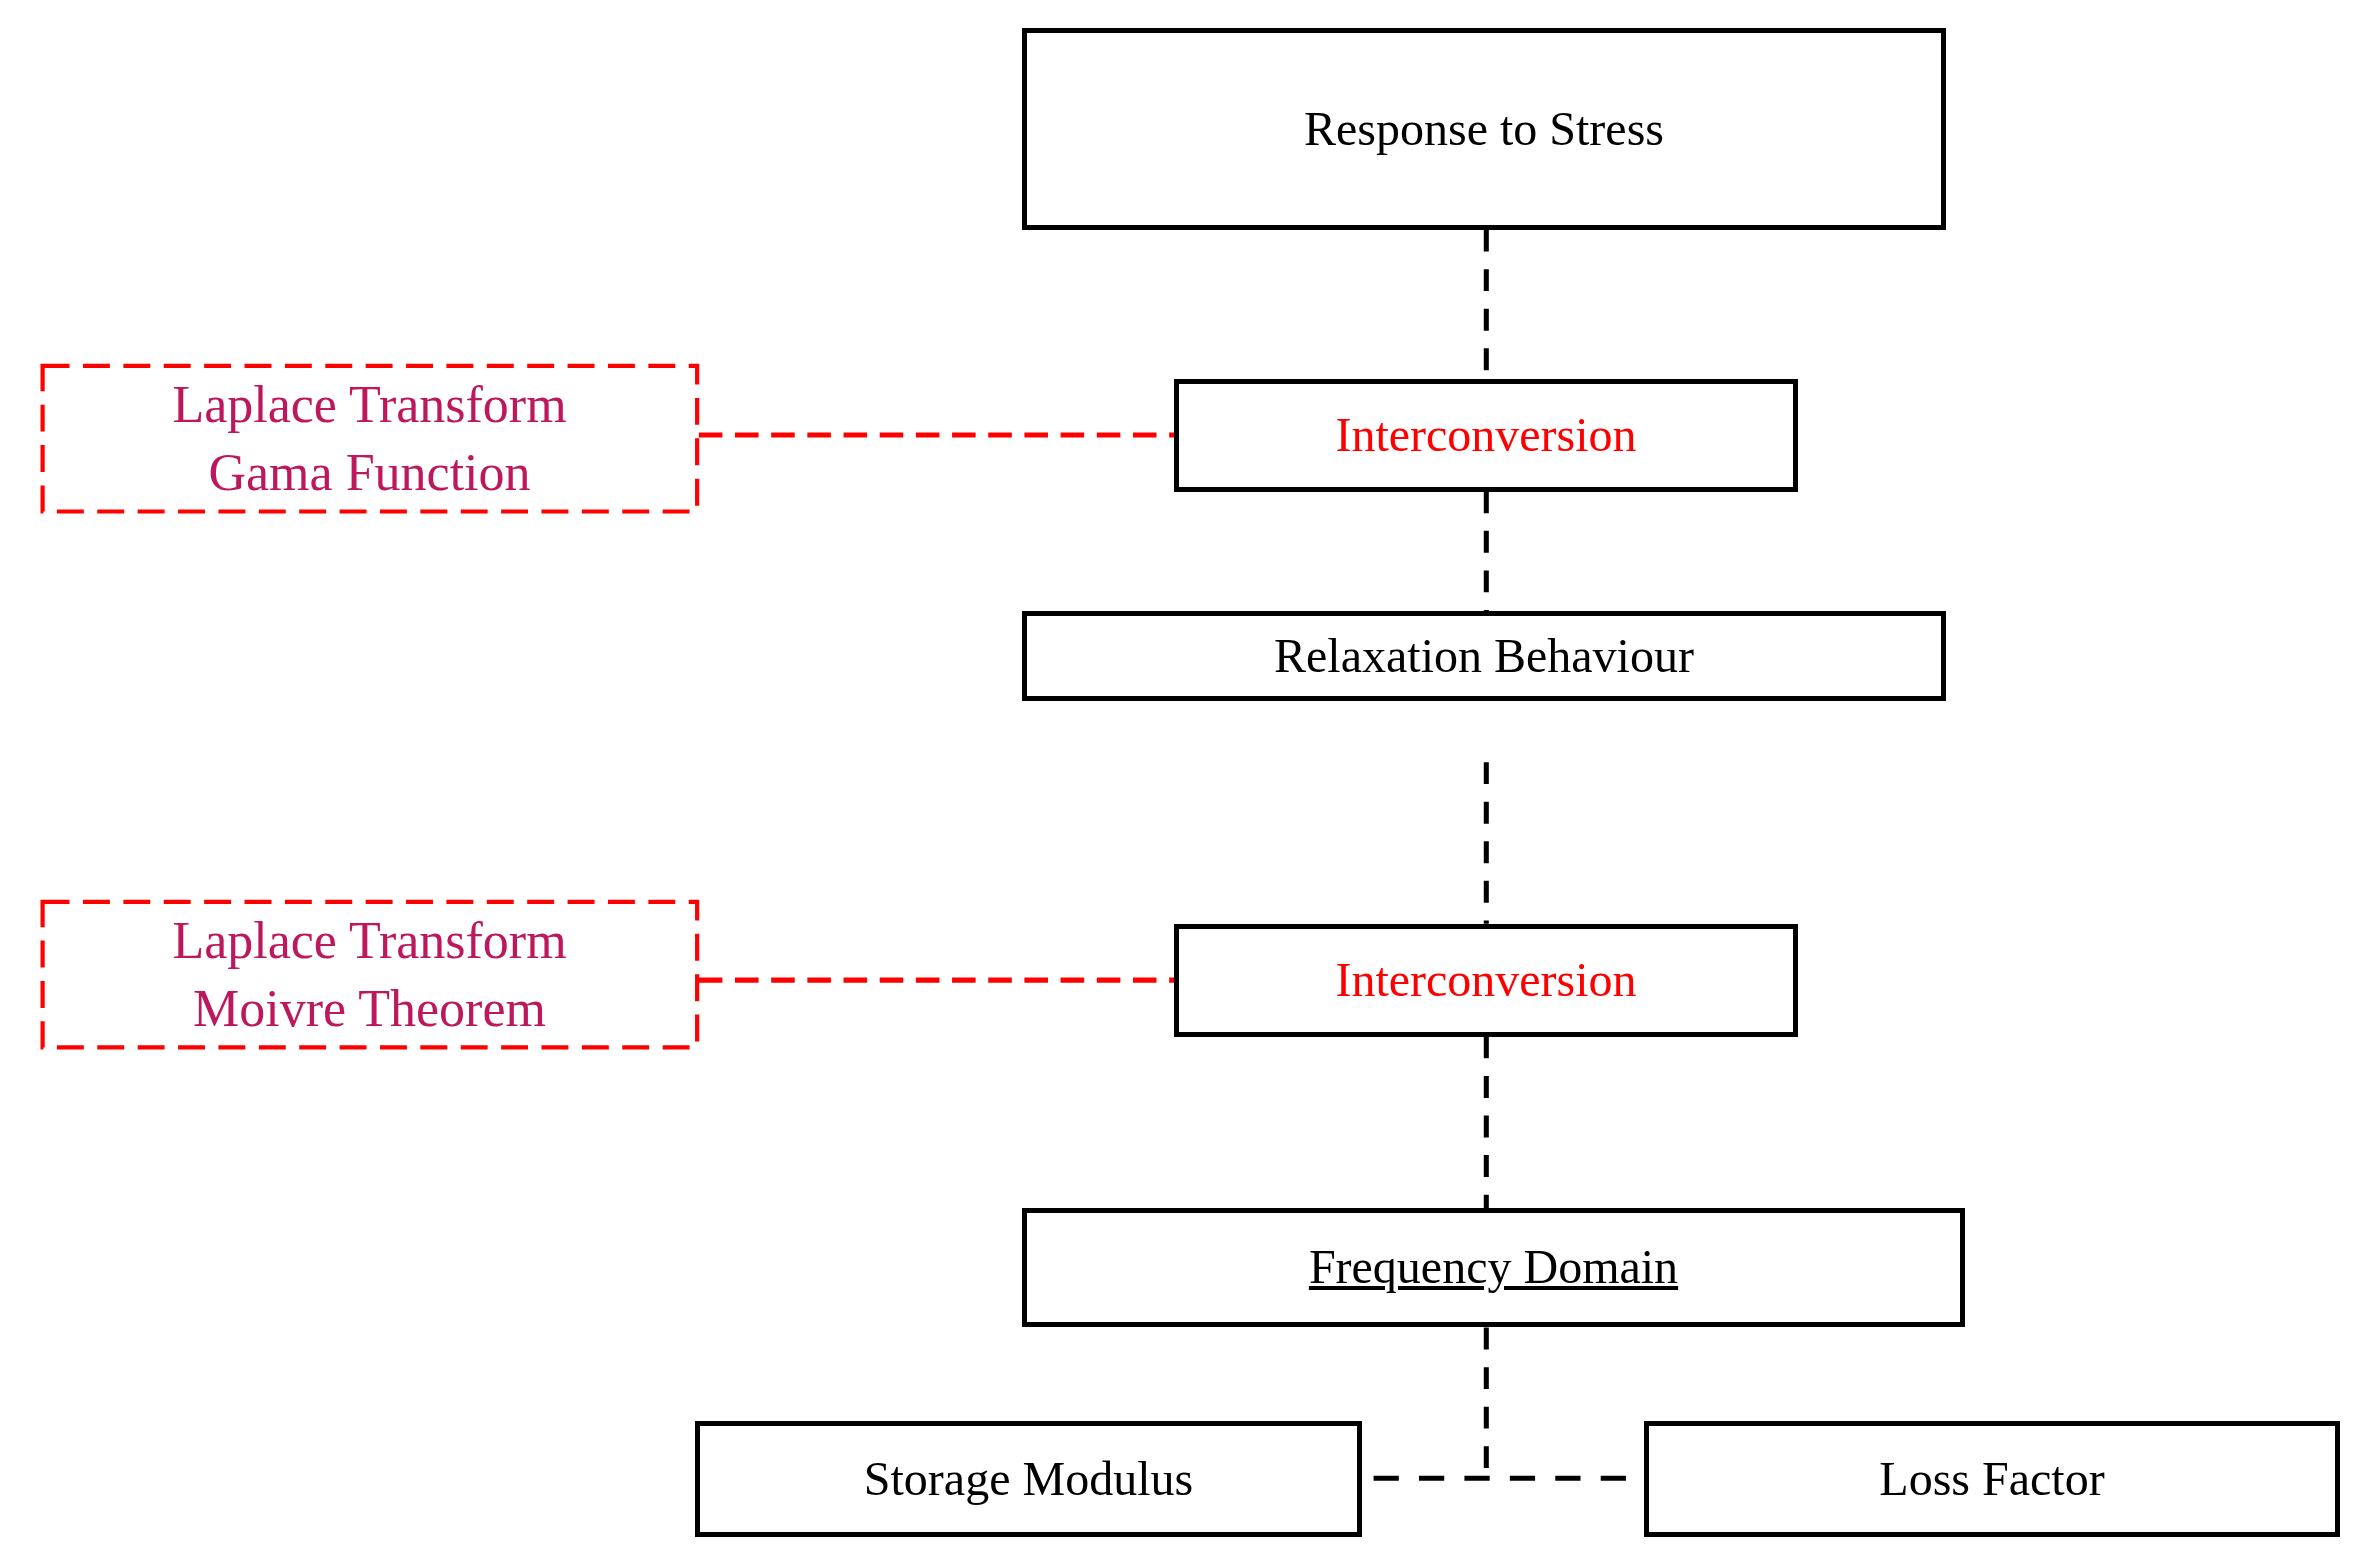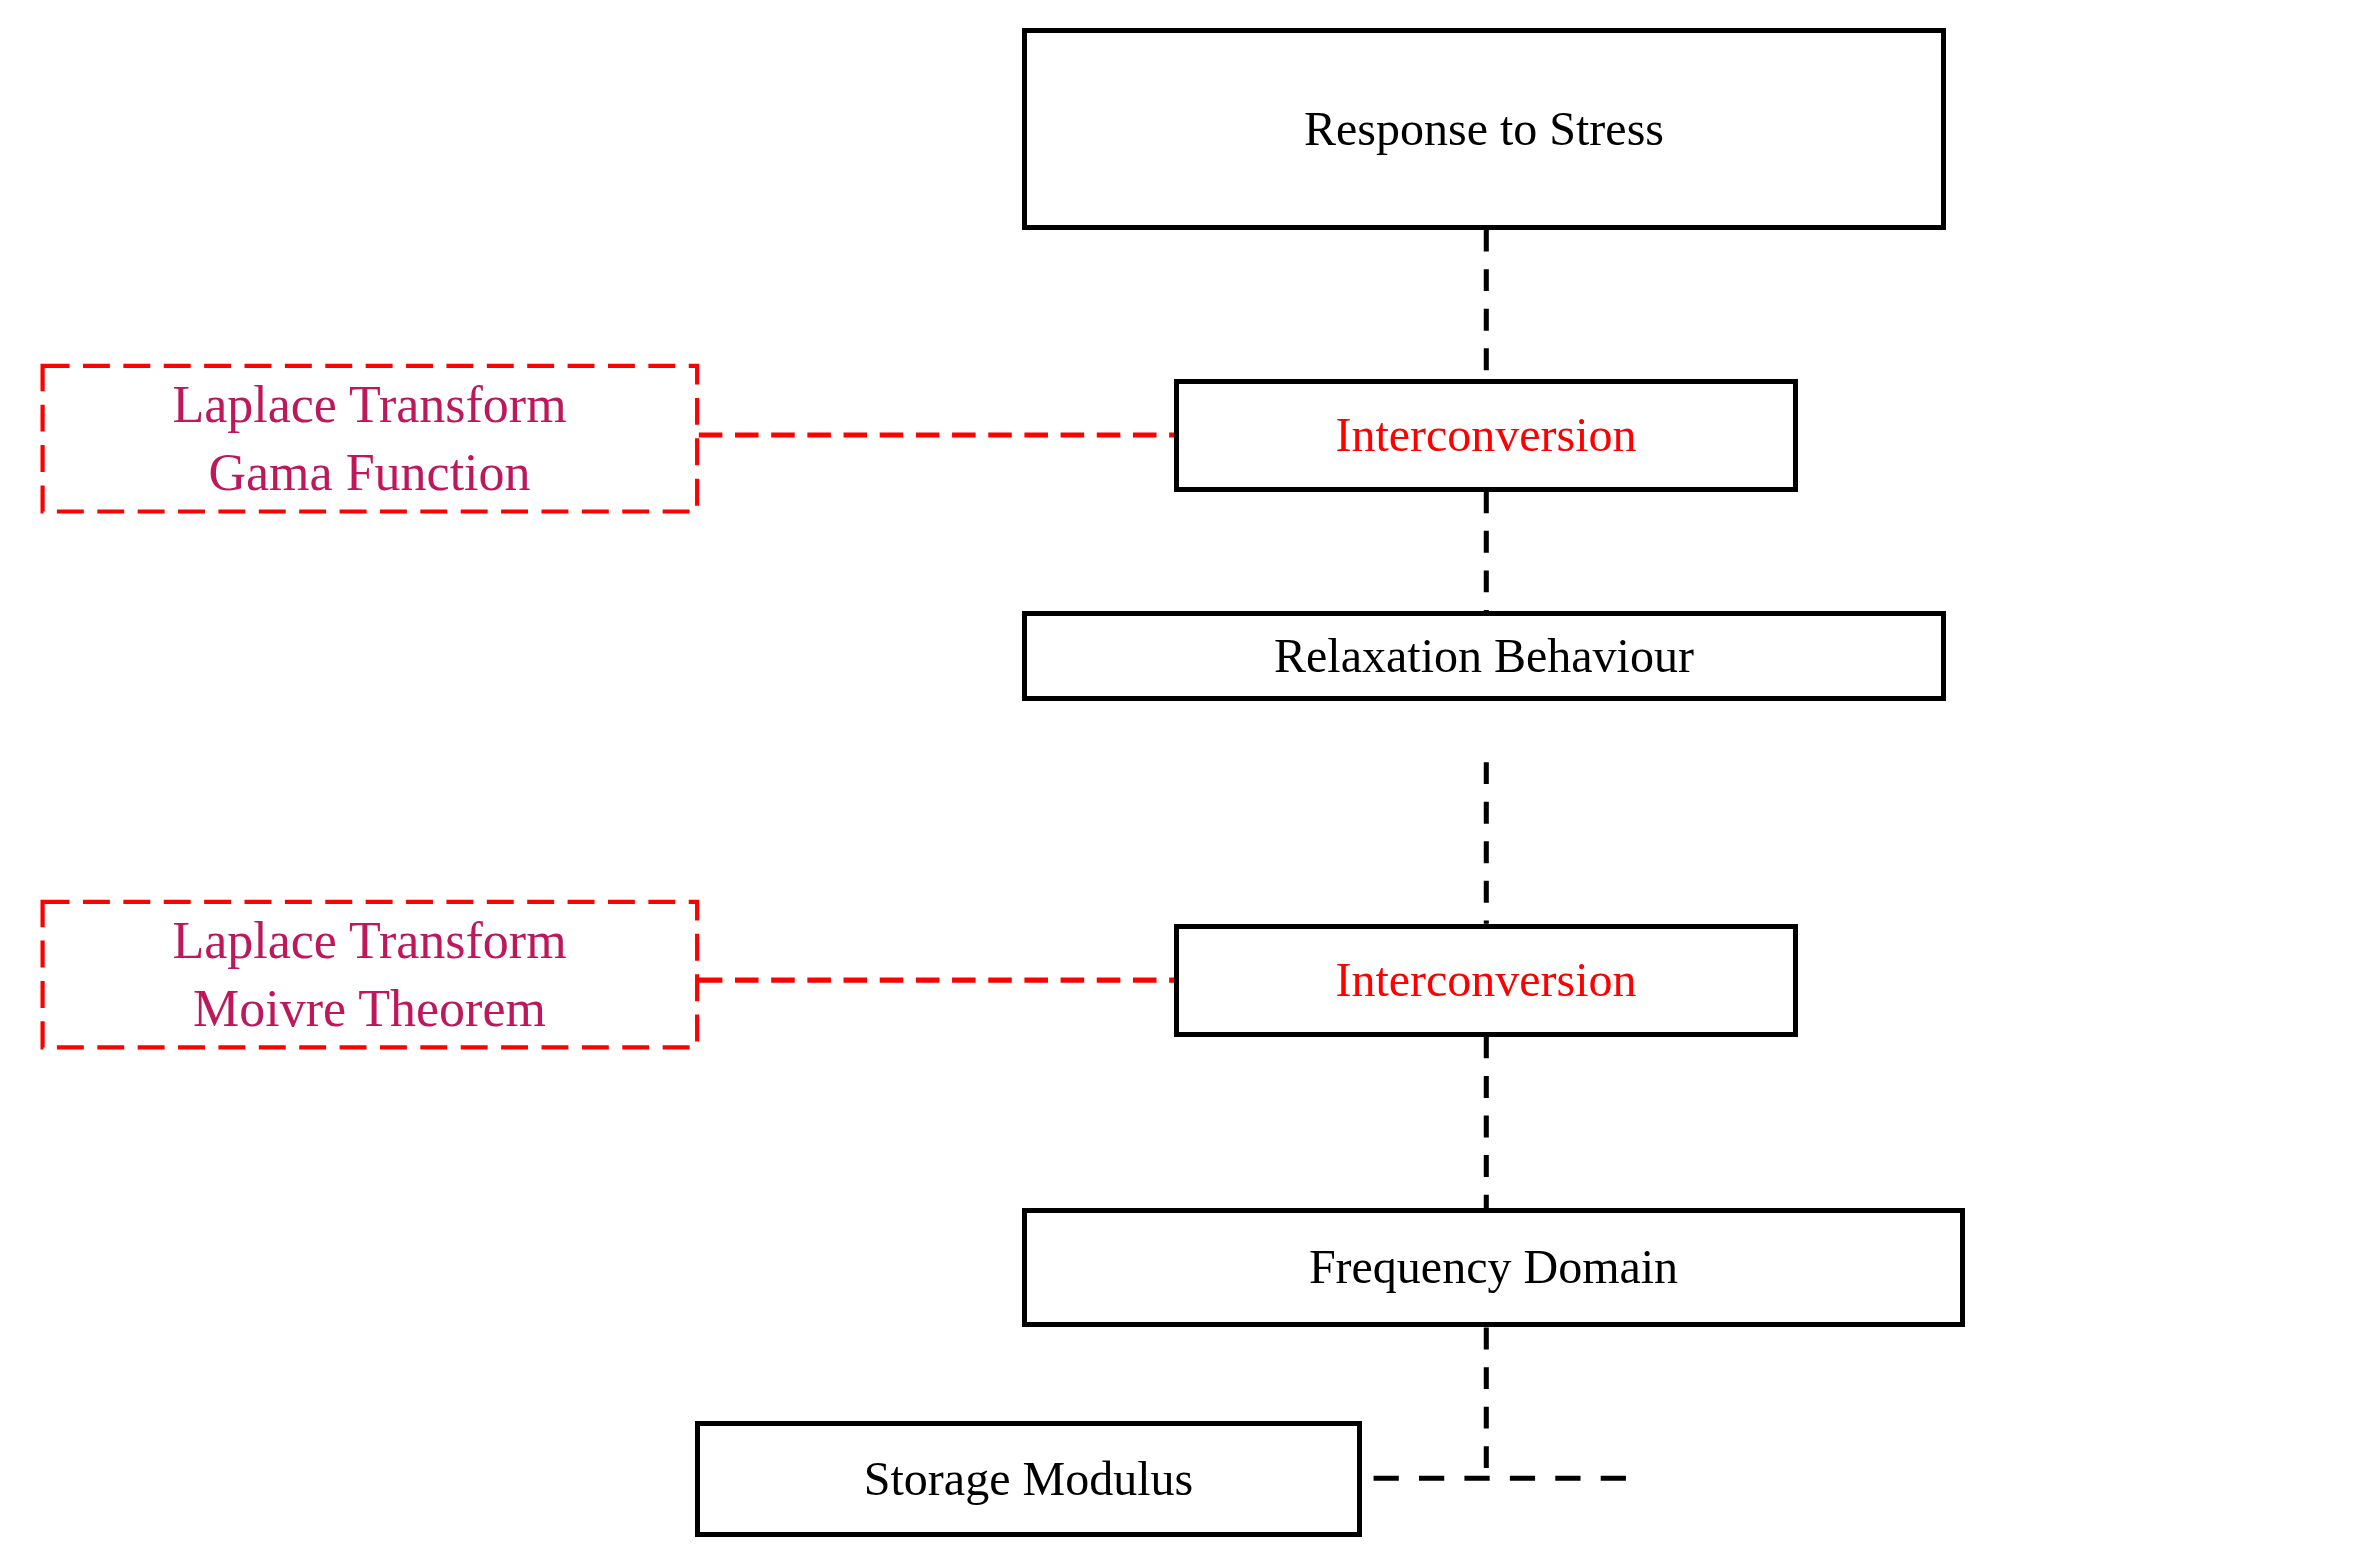--- a/index.html
+++ b/index.html
@@ -66,21 +66,21 @@
     color: #be185d;
     font-size: 52px;
     line-height: 1.3;
     white-space: nowrap;
   }
   
   #node-response      { left: 1022px; top: 28px;   width: 924px; height: 202px; }
   #node-inter1        { left: 1174px; top: 379px;  width: 624px;  height: 113px; }
   #node-relaxation    { left: 1022px; top: 611px;  width: 924px; height: 90px; }
   #node-inter2        { left: 1174px; top: 924px; width: 624px;  height: 113px; }
-  #node-frequency     { left: 1022px; top: 1208px; width: 943px; height: 119px; }
+  #node-frequency     { left: 1022px; top: 1208px; width: 943px; height: 119px; text-decoration: underline; }
   #node-storage       { left: 695px;  top: 1421px; width: 667px;  height: 116px; }
   #node-loss          { left: 1644px; top: 1421px; width: 696px;  height: 116px; }
   #note-laplace-gama   { left: 40px; top: 364px;  width: 659px; height: 150px; }
   #note-laplace-moivre { left: 40px; top: 900px; width: 659px; height: 150px; }
 </style>
 </head>
 <body>
 
 <div class="canvas">
 
@@ -118,20 +118,23 @@
   </div>
 
   <div class="node" id="node-frequency">
     <span>Frequency Domain</span>
   </div>
 
   <div class="node" id="node-storage">
     <span>Storage Modulus</span>
   </div>
 
+  <div class="node" id="node-loss">
+    <span>Loss Factor</span>
+  </div>
 
   <div class="note" id="note-laplace-gama">
     <span>Laplace Transform</span>
     <span>Gama Function</span>
   </div>
 
   <div class="note" id="note-laplace-moivre">
     <span>Laplace Transform</span>
     <span>Moivre Theorem</span>
   </div>

